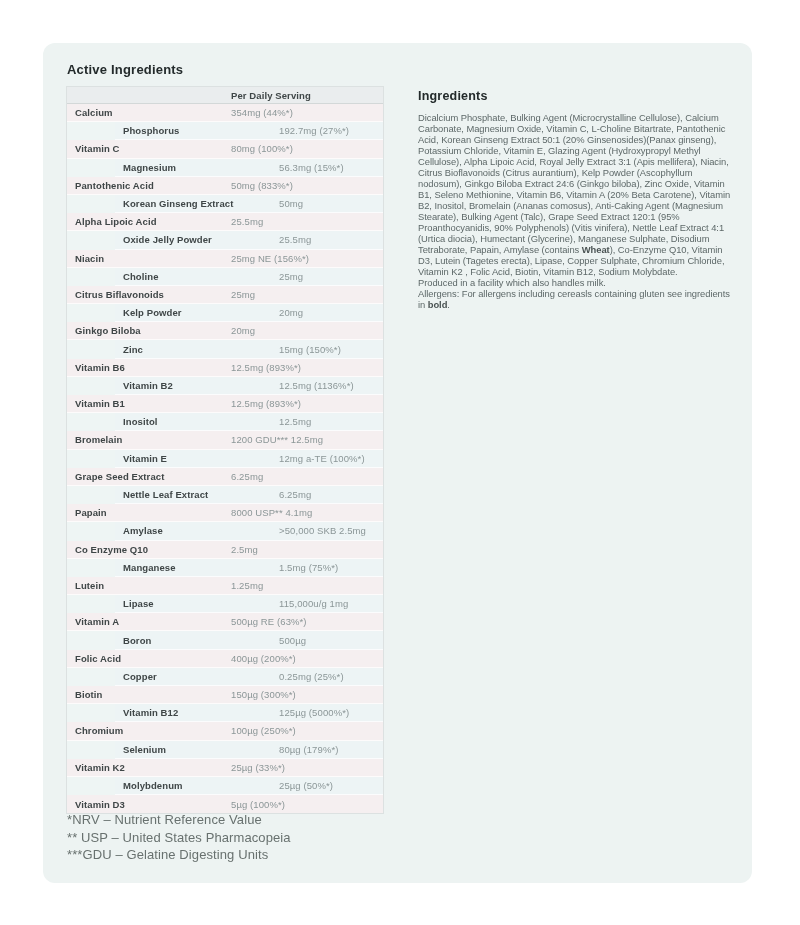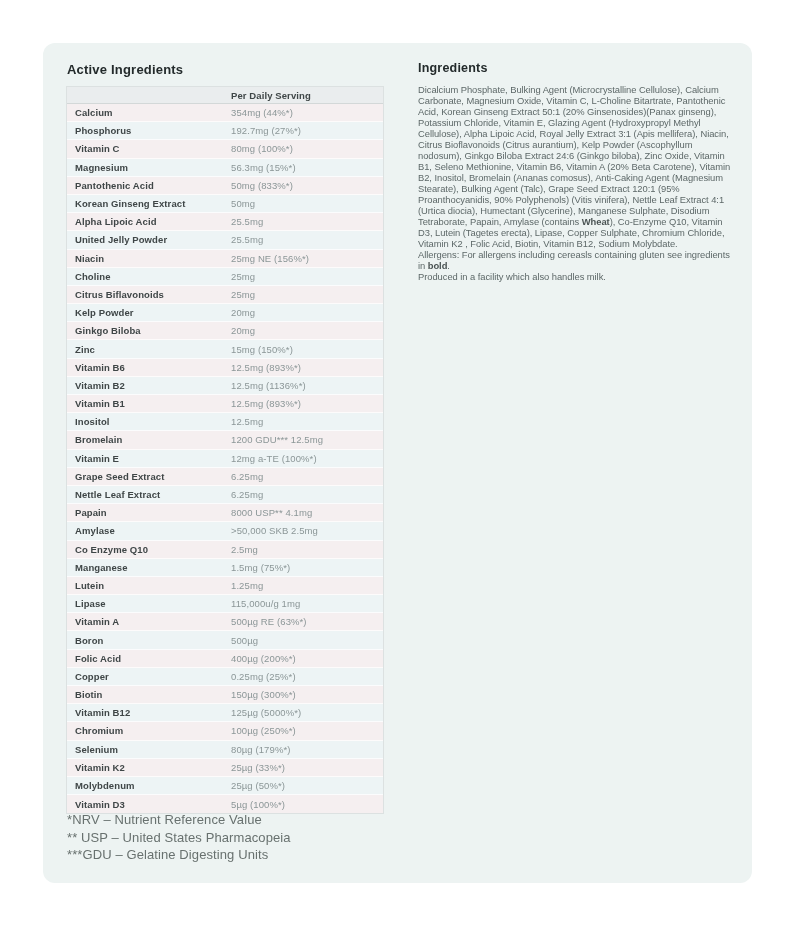--- a/index.html
+++ b/index.html
@@ -27,39 +27,39 @@
   }
   .tbl-header{
     display:flex;align-items:center;height:17px;
     background:#eaedee;border-bottom:1px solid #d3d8d8;box-sizing:border-box;
   }
   .tbl-row{
     display:flex;align-items:center;height:18.2px;
     box-sizing:border-box;border-bottom:1px solid rgba(255,255,255,.75);
     background:#f5eff0;
   }
-  .tbl-row.alt{background:#edf4f5;}
+  .tbl-row.alt{background:#edf4f5;margin-left:48px;}
   .tbl-row:last-child{border-bottom:none;}
   .cell{white-space:nowrap;overflow:hidden;}
   .cell.name{
     flex:0 0 164px;padding-left:8px;box-sizing:border-box;
     font-size:9.5px;font-weight:bold;color:#3f4647;letter-spacing:.1px;
   }
   .cell.value{
     flex:1;font-size:9.5px;color:#8b9697;letter-spacing:.1px;
   }
   .tbl-header .cell.value{font-weight:bold;color:#3f4647;}
   .footnotes{
     position:absolute;left:24px;top:770px;
     font-size:13px;color:#68716f;letter-spacing:.1px;
   }
   .footnotes div{line-height:13px;margin-bottom:4.5px;}
   
   .right-col{
-    position:absolute;left:375px;top:18px;width:317px;
+    position:absolute;left:375px;top:46px;width:317px;
   }
   .ing-title{
     margin:0 0 9px 0;font-size:12.5px;font-weight:bold;color:#232a2b;letter-spacing:.2px;
   }
   .ing-text{
     margin:0;font-size:9.4px;line-height:11px;color:#5d6868;
     letter-spacing:-.05px;
   }
   .ing-text b{color:#4a5353;}
 </style>
@@ -98,21 +98,21 @@
         </div>
         <div class="tbl-row alt">
           <div class="cell name">Korean Ginseng Extract</div>
           <div class="cell value">50mg</div>
         </div>
         <div class="tbl-row">
           <div class="cell name">Alpha Lipoic Acid</div>
           <div class="cell value">25.5mg</div>
         </div>
         <div class="tbl-row alt">
-          <div class="cell name">United Jelly Powder</div>
+          <div class="cell name">Oxide Jelly Powder</div>
           <div class="cell value">25.5mg</div>
         </div>
         <div class="tbl-row">
           <div class="cell name">Niacin</div>
           <div class="cell value">25mg NE (156%*)</div>
         </div>
         <div class="tbl-row alt">
           <div class="cell name">Choline</div>
           <div class="cell value">25mg</div>
         </div>
@@ -237,17 +237,17 @@
 
   <div class="footnotes">
     <div>*NRV – Nutrient Reference Value</div>
     <div>** USP – United States Pharmacopeia</div>
     <div>***GDU – Gelatine Digesting Units</div>
   </div>
 
   <div class="right-col">
     <h3 class="ing-title">Ingredients</h3>
     <p class="ing-text"><span>Dicalcium Phosphate, Bulking Agent (Microcrystalline Cellulose), Calcium Carbonate, Magnesium Oxide, Vitamin C, L-Choline Bitartrate, Pantothenic Acid, Korean Ginseng Extract 50:1 (20% Ginsenosides)(Panax ginseng), Potassium Chloride, Vitamin E, Glazing Agent (Hydroxypropyl Methyl Cellulose), Alpha Lipoic Acid, Royal Jelly Extract 3:1 (Apis mellifera), Niacin, Citrus Bioflavonoids (Citrus aurantium), Kelp Powder (Ascophyllum nodosum), Ginkgo Biloba Extract 24:6 (Ginkgo biloba), Zinc Oxide, Vitamin B1, Seleno Methionine, Vitamin B6, Vitamin A (20% Beta Carotene), Vitamin B2, Inositol, Bromelain (Ananas comosus), Anti-Caking Agent (Magnesium Stearate), Bulking Agent (Talc), Grape Seed Extract 120:1 (95% Proanthocyanidis, 90% Polyphenols) (Vitis vinifera), Nettle Leaf Extract 4:1 (Urtica diocia), Humectant (Glycerine), Manganese Sulphate, Disodium Tetraborate, Papain, Amylase (contains </span><b>Wheat</b><span>), Co-Enzyme Q10, Vitamin D3, Lutein (Tagetes erecta), Lipase, Copper Sulphate, Chromium Chloride, Vitamin K2 , Folic Acid, Biotin, Vitamin B12, Sodium Molybdate.</span></p>
+    <p class="ing-text">Produced in a facility which also handles milk.</p>
     <p class="ing-text"><span>Allergens: For allergens including cereasls containing gluten see ingredients in </span><b>bold</b><span>.</span></p>
-    <p class="ing-text">Produced in a facility which also handles milk.</p>
   </div>
 
 </div>
 
 </body></html>

